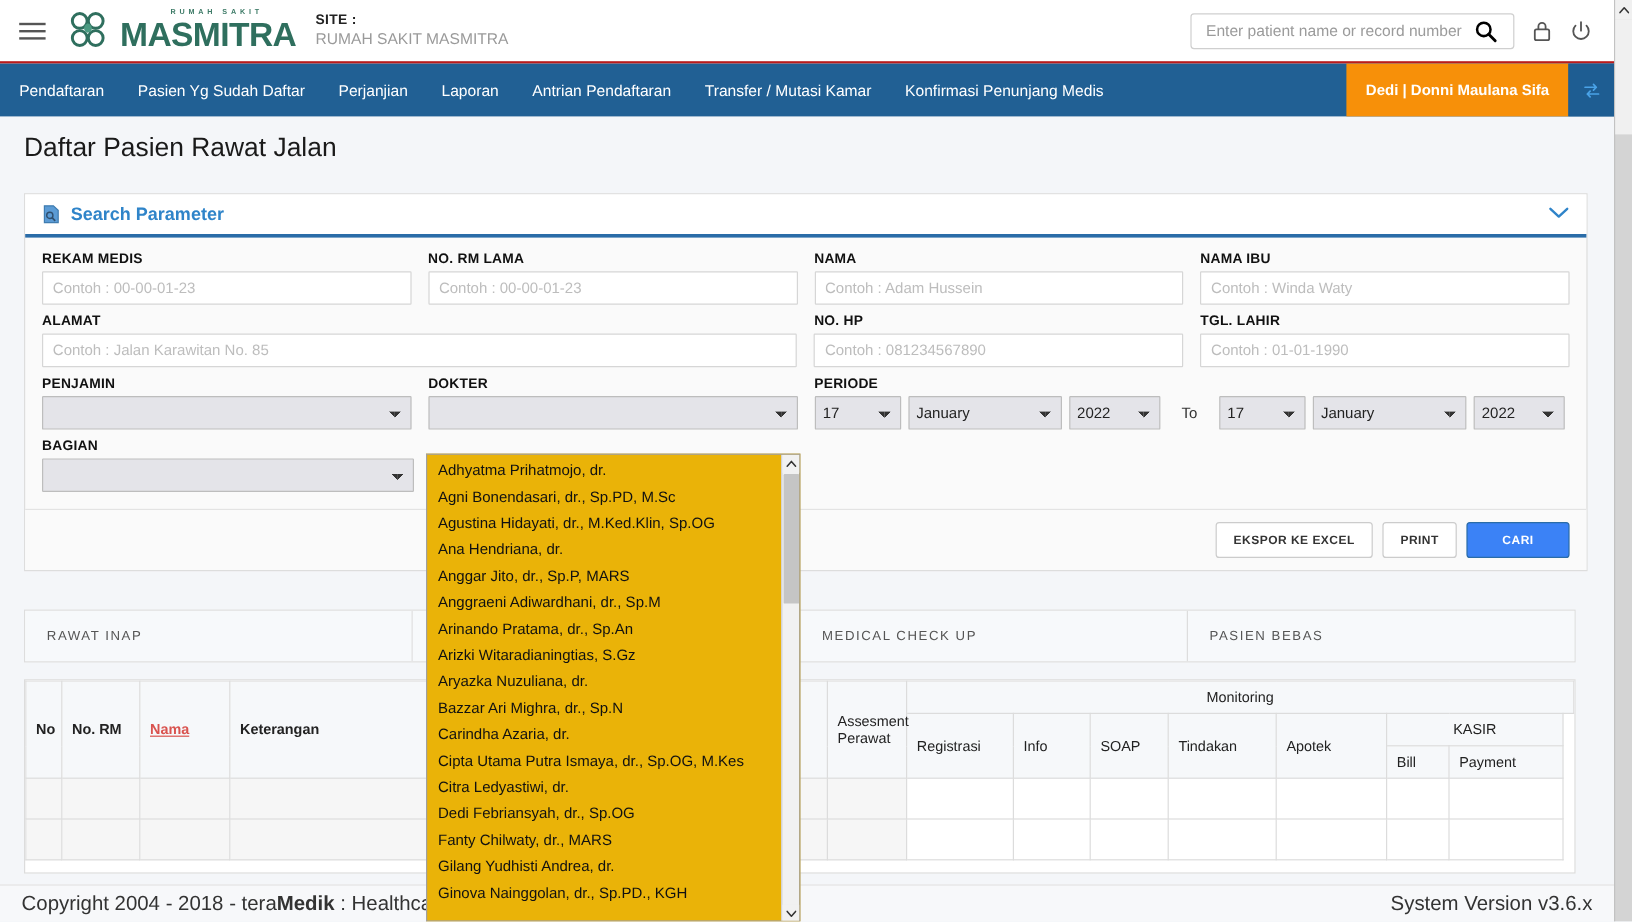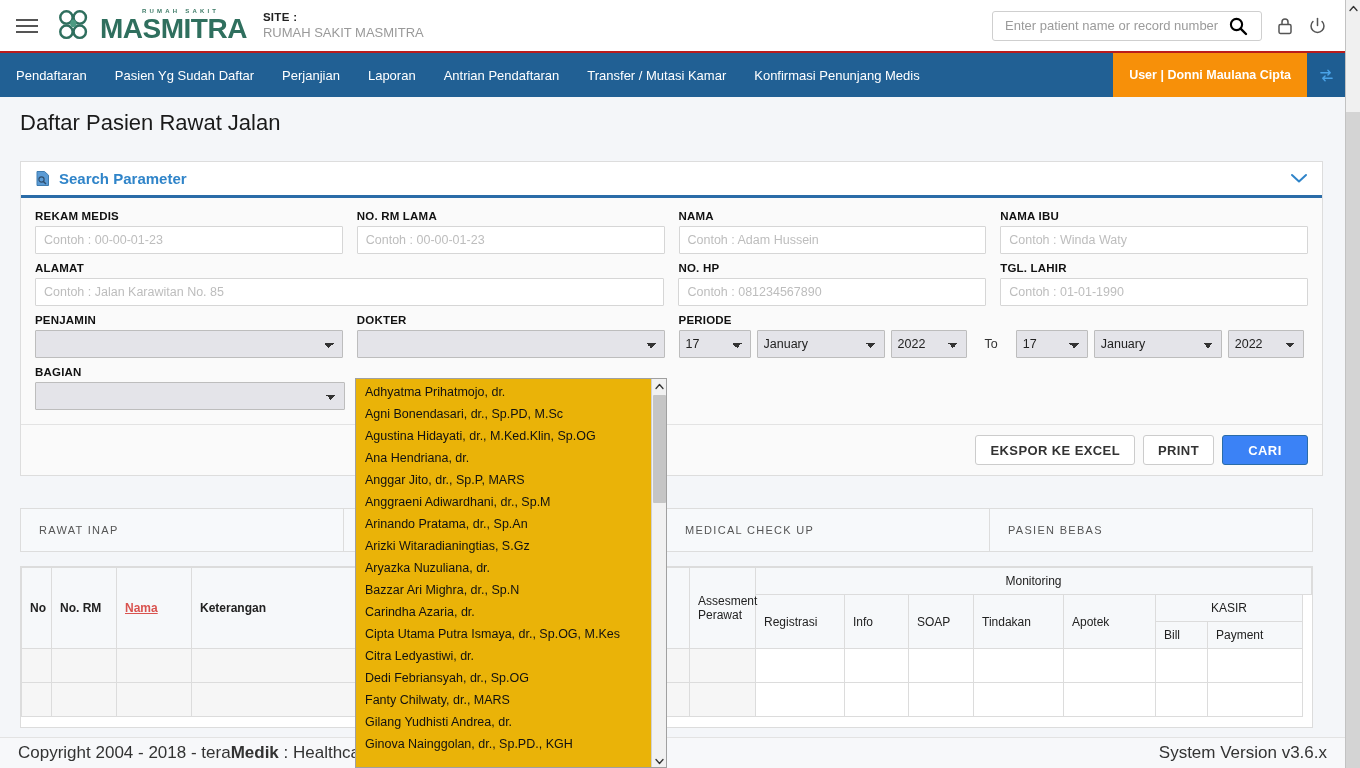--- a/index.html
+++ b/index.html
@@ -134,21 +134,21 @@
   .sel-day { width: 72px; }
   .sel-month { width: 128px; }
   .sel-year { width: 76px; }
   .to-label { font-size: 12.5px; color: #333; padding: 0 12px; }
 
   .panel-actions {
     border-top: 1px solid #e3e3e3; padding: 10px 14px;
     display: flex; justify-content: flex-end; gap: 8px; background: #fafafa;
   }
   .btn {
-    height: 30px; padding: 0 14px; font-size: 13px; font-weight: bold;
+    height: 30px; padding: 0 14px; font-size: 10px; font-weight: bold;
     letter-spacing: .4px; border: 1px solid #cccccc; background: #ffffff;
     color: #333; cursor: pointer; border-radius: 3px;
     font-family: "Liberation Sans", sans-serif;
   }
   .btn-primary {
     background: #3b82f6; border-color: #2a6ca8; color: #ffffff;
     min-width: 86px;
   }
 
   
@@ -294,21 +294,21 @@
 
   <div class="navbar">
     <div class="nav-item">Pendaftaran</div>
     <div class="nav-item">Pasien Yg Sudah Daftar</div>
     <div class="nav-item">Perjanjian</div>
     <div class="nav-item">Laporan</div>
     <div class="nav-item">Antrian Pendaftaran</div>
     <div class="nav-item">Transfer / Mutasi Kamar</div>
     <div class="nav-item">Konfirmasi Penunjang Medis</div>
     <div class="nav-spacer"></div>
-    <div class="nav-user">User | Donni Maulana Cipta</div>
+    <div class="nav-user">Dedi | Donni Maulana Sifa</div>
     <div class="nav-switch">
       <svg width="15" height="15" viewBox="0 0 16 16">
         <path d="M2 5 H12 M9.5 2.5 L12 5 L9.5 7.5" fill="none" stroke="#4aa3e8" stroke-width="1.5" stroke-linecap="round" stroke-linejoin="round"></path>
         <path d="M14 11 H4 M6.5 8.5 L4 11 L6.5 13.5" fill="none" stroke="#4aa3e8" stroke-width="1.5" stroke-linecap="round" stroke-linejoin="round"></path>
       </svg>
     </div>
   </div>
 
   <div class="page-title">Daftar Pasien Rawat Jalan</div>
 

